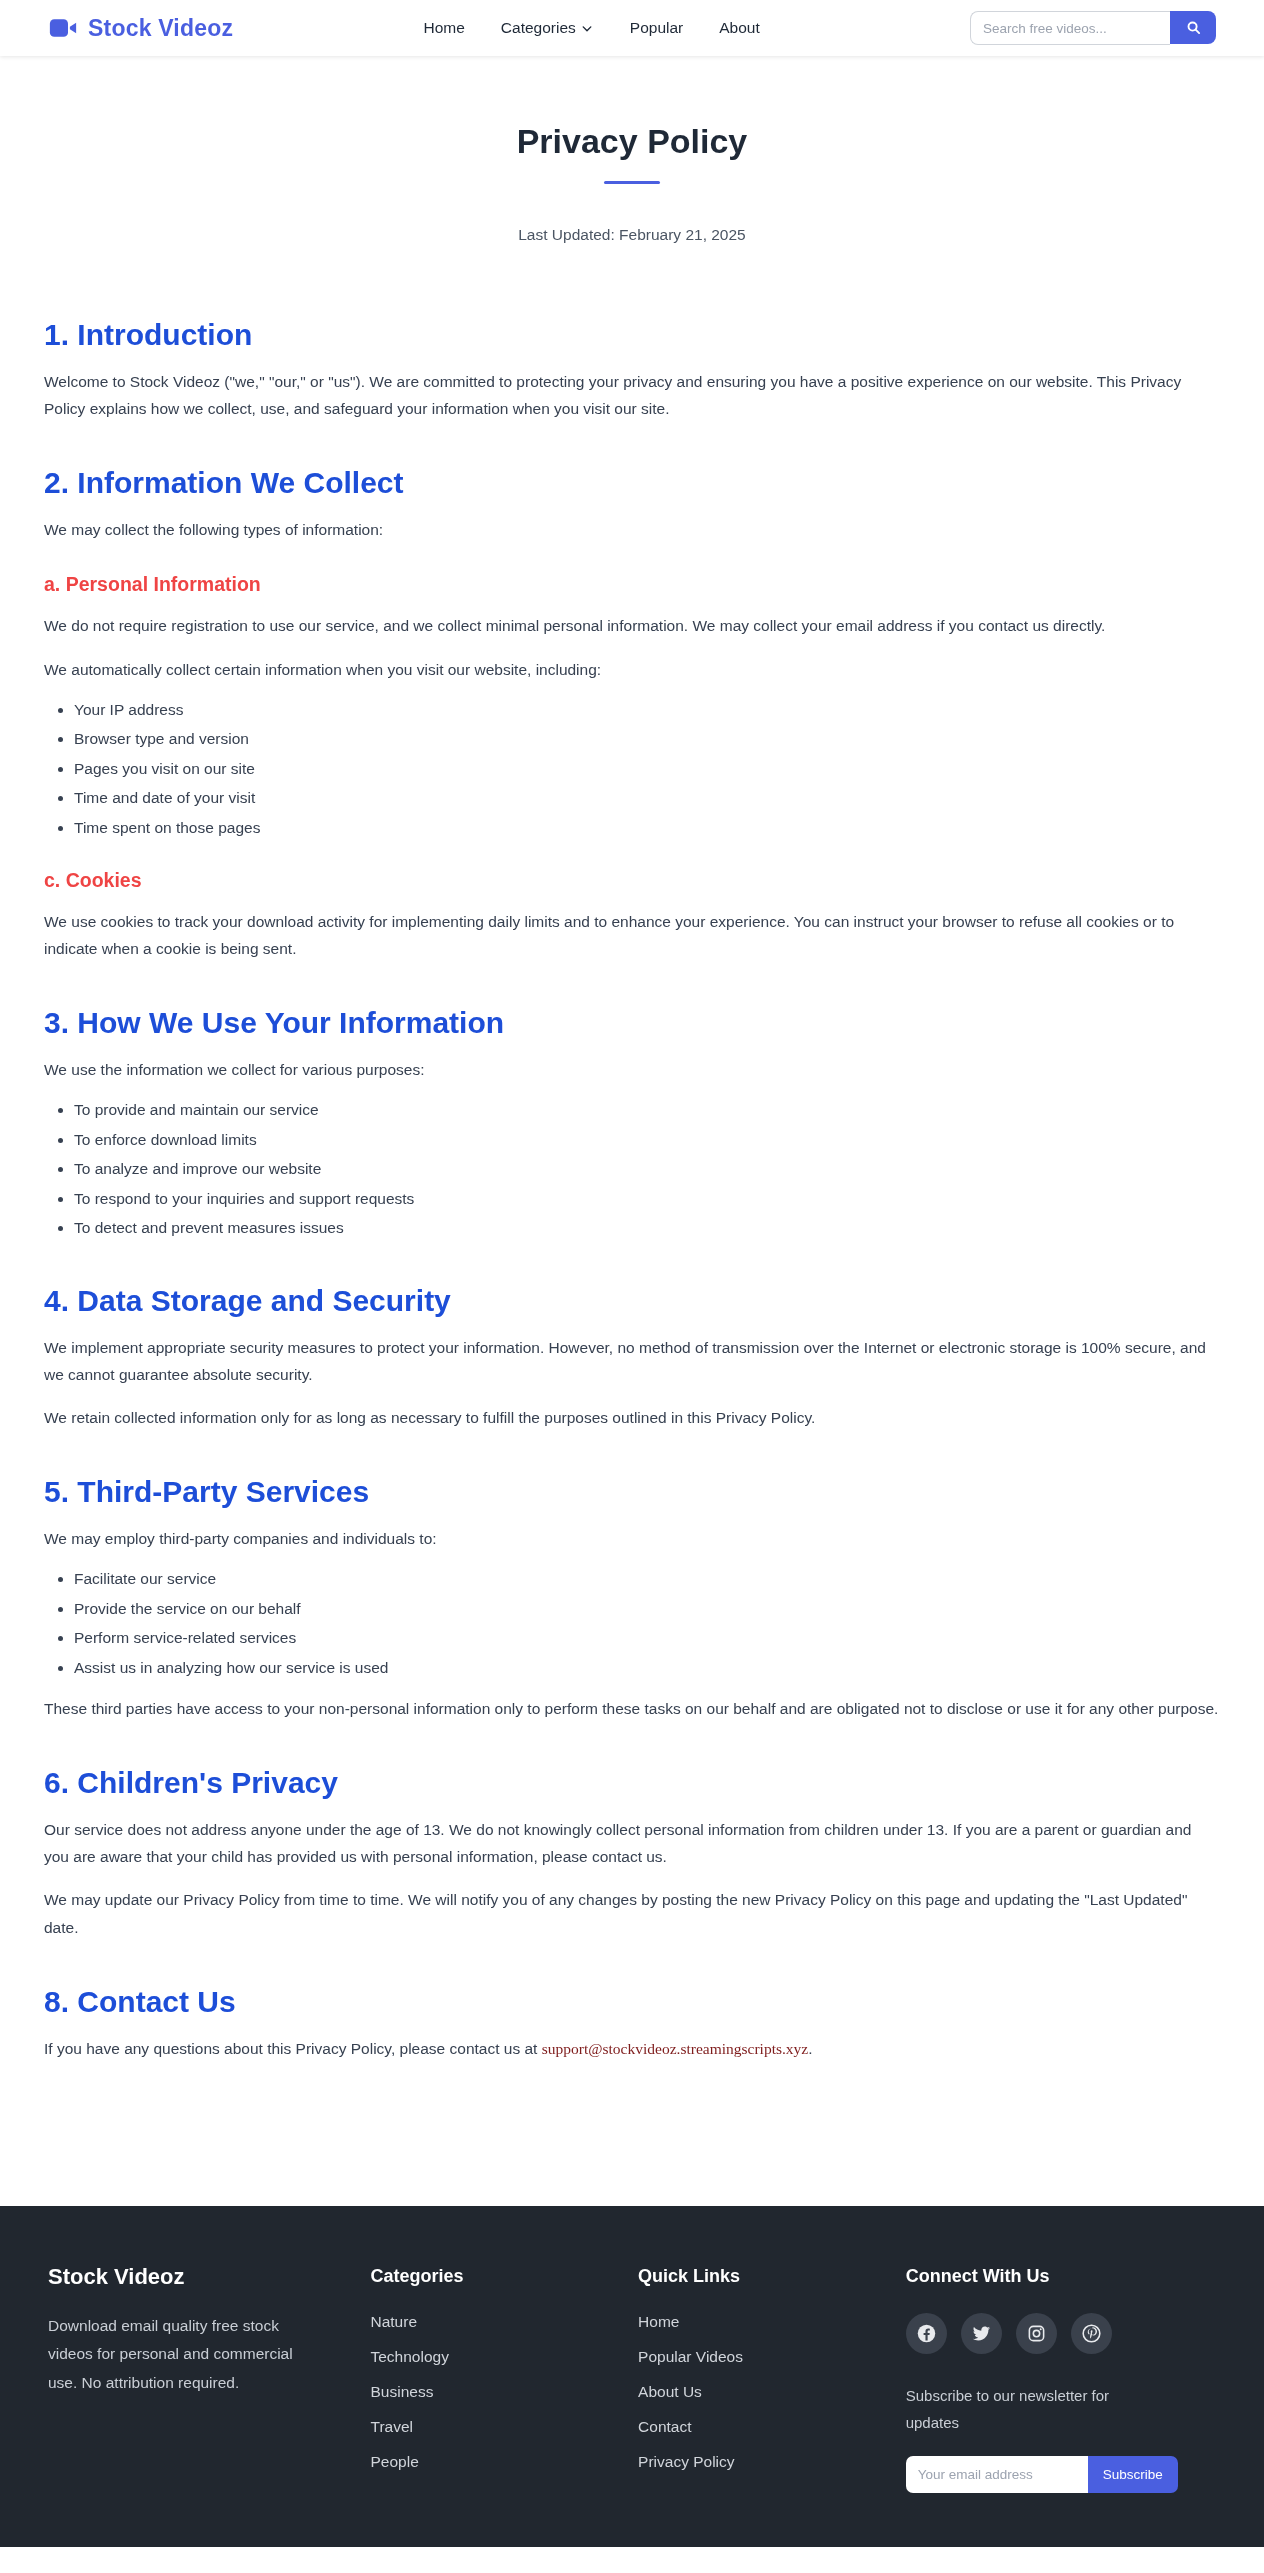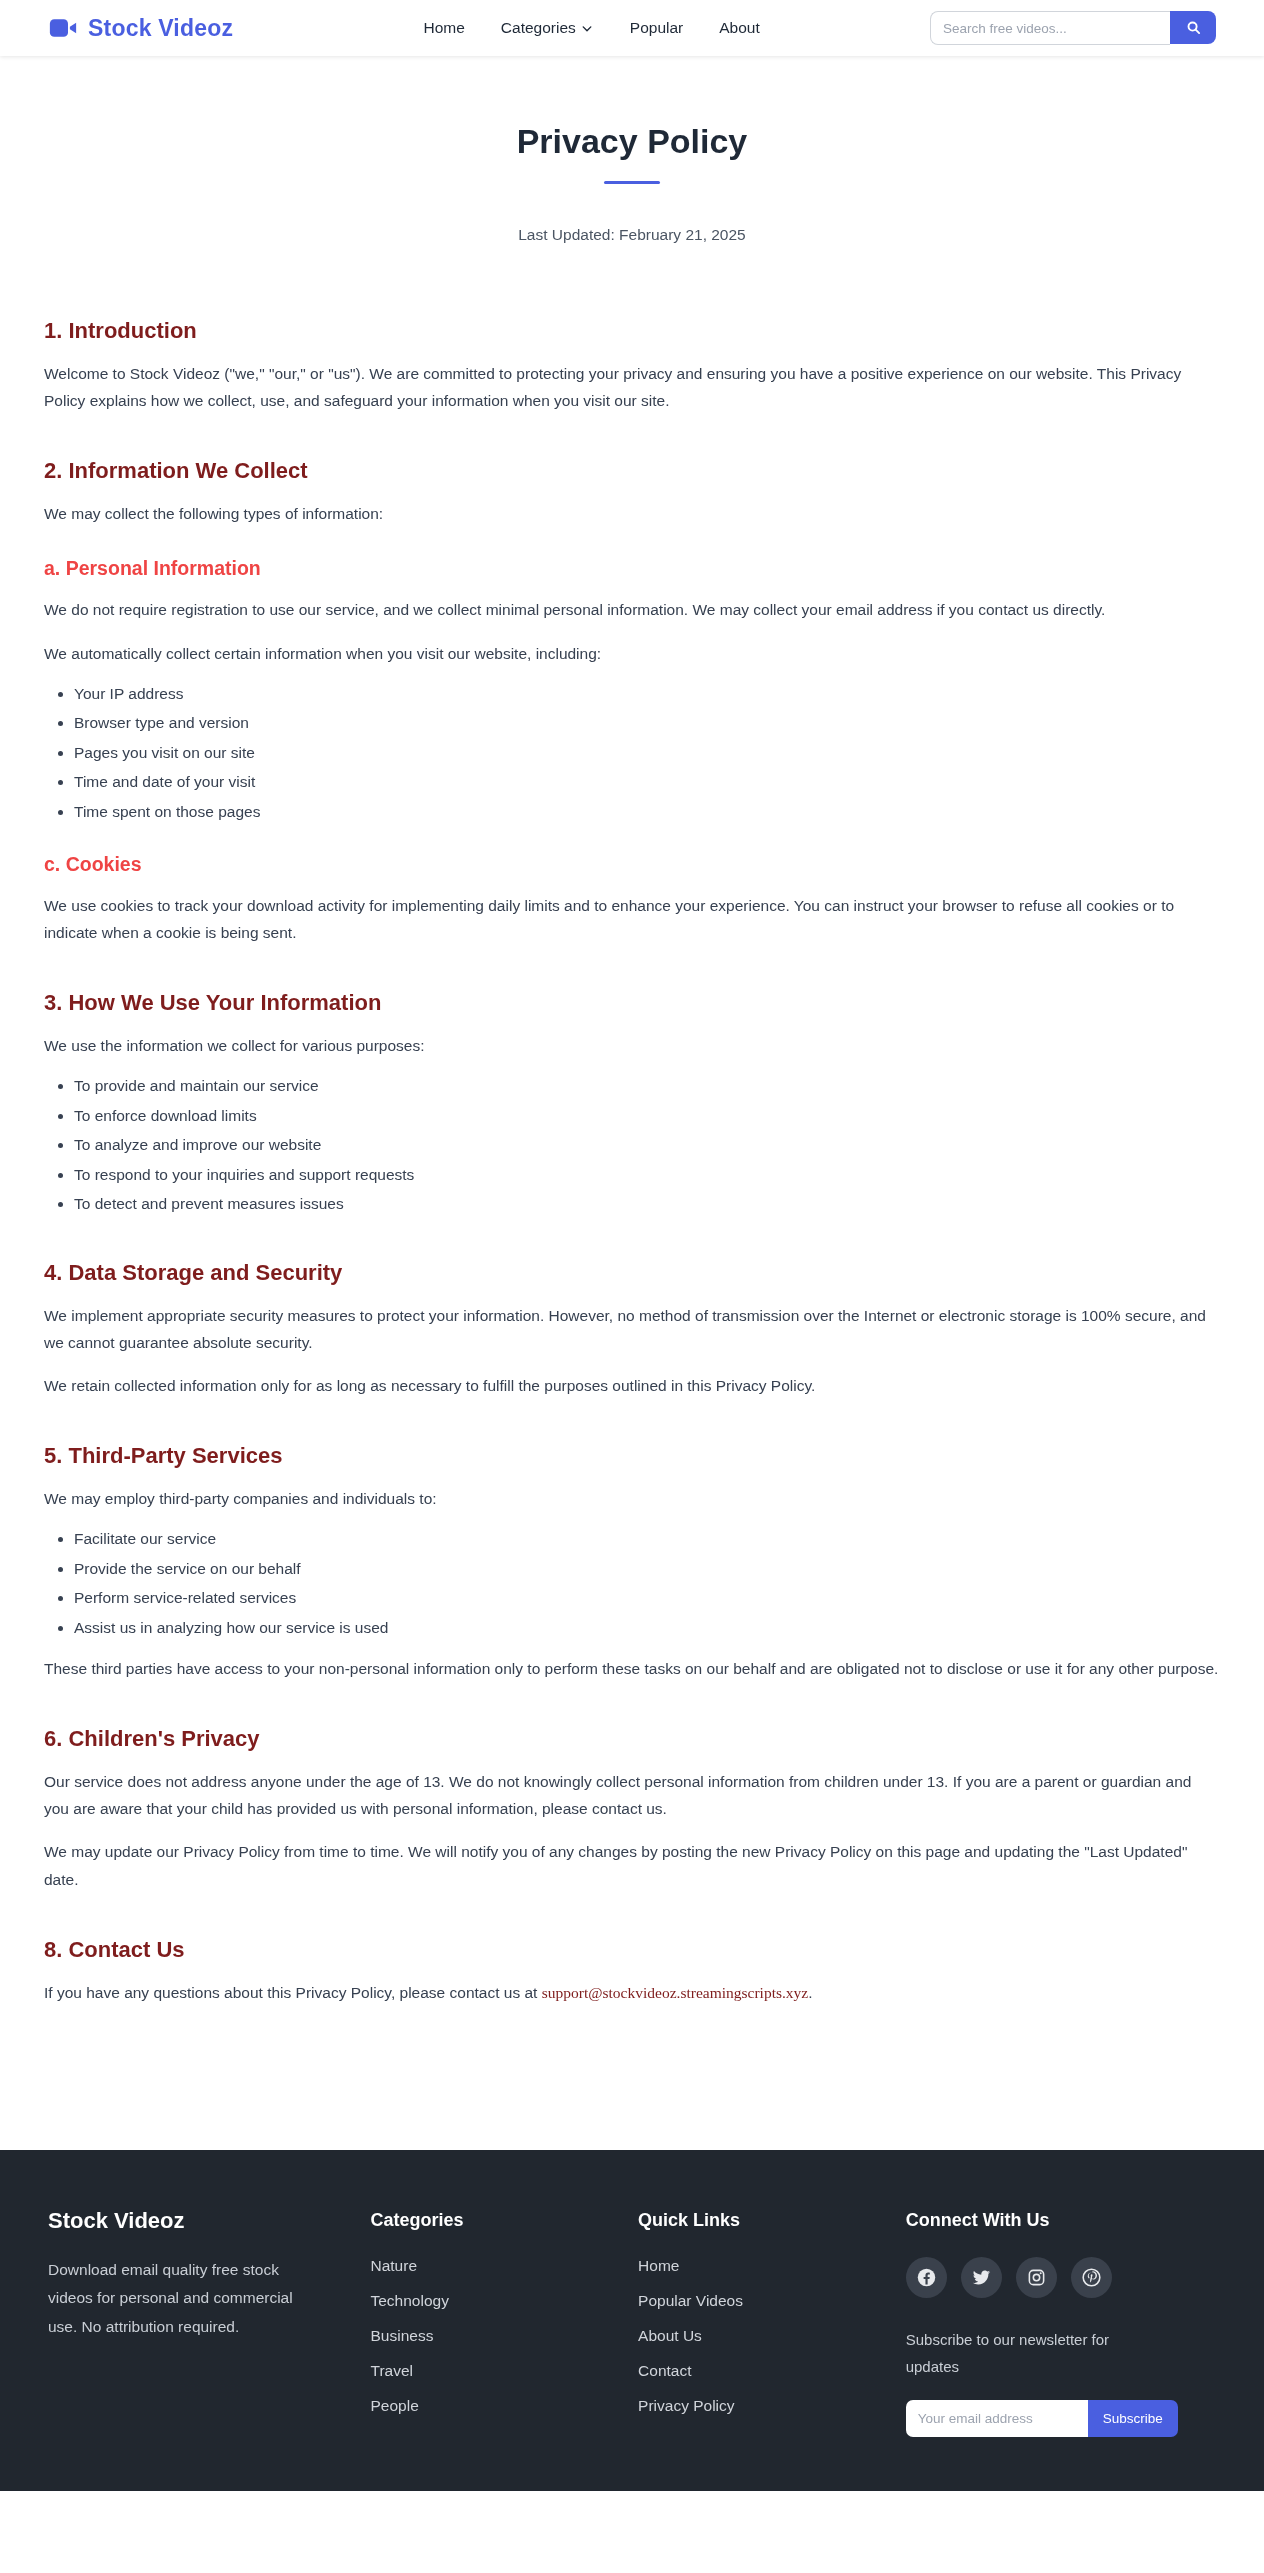--- a/index.html
+++ b/index.html
@@ -47,21 +47,21 @@
     display: flex;
     align-items: center;
     gap: 5px;
     color: #1f2937;
     font-size: 15.5px;
     text-decoration: none;
     cursor: pointer;
   }
   .search-box { display: flex; align-items: stretch; }
   .search-input {
-    width: 240px;
+    width: 200px;
     height: 33px;
     border: 1px solid #d1d5db;
     border-right: none;
     border-radius: 8px 0 0 8px;
     padding: 16px 12px;
     font-size: 13.5px;
     font-family: "Liberation Sans", sans-serif;
     color: #4c1d95;
     outline: none;
   }
@@ -95,23 +95,23 @@
   }
   .last-updated {
     margin-top: 42px;
     font-size: 15.5px;
     color: #4b5563;
   }
 
   
   .article { padding: 30px 44px 128px; }
   .article h2 {
-    font-size: 22px;
-    font-weight: bold;
-    color: #7f1d1d;
+    font-size: 30px;
+    font-weight: bold;
+    color: #1d4ed8;
     margin: 44px 0 6px;
   }
   .article h3 {
     font-size: 19.5px;
     font-weight: bold;
     color: #ef4444;
     margin: 30px 0 2px;
   }
   .article p {
     font-size: 15.5px;

